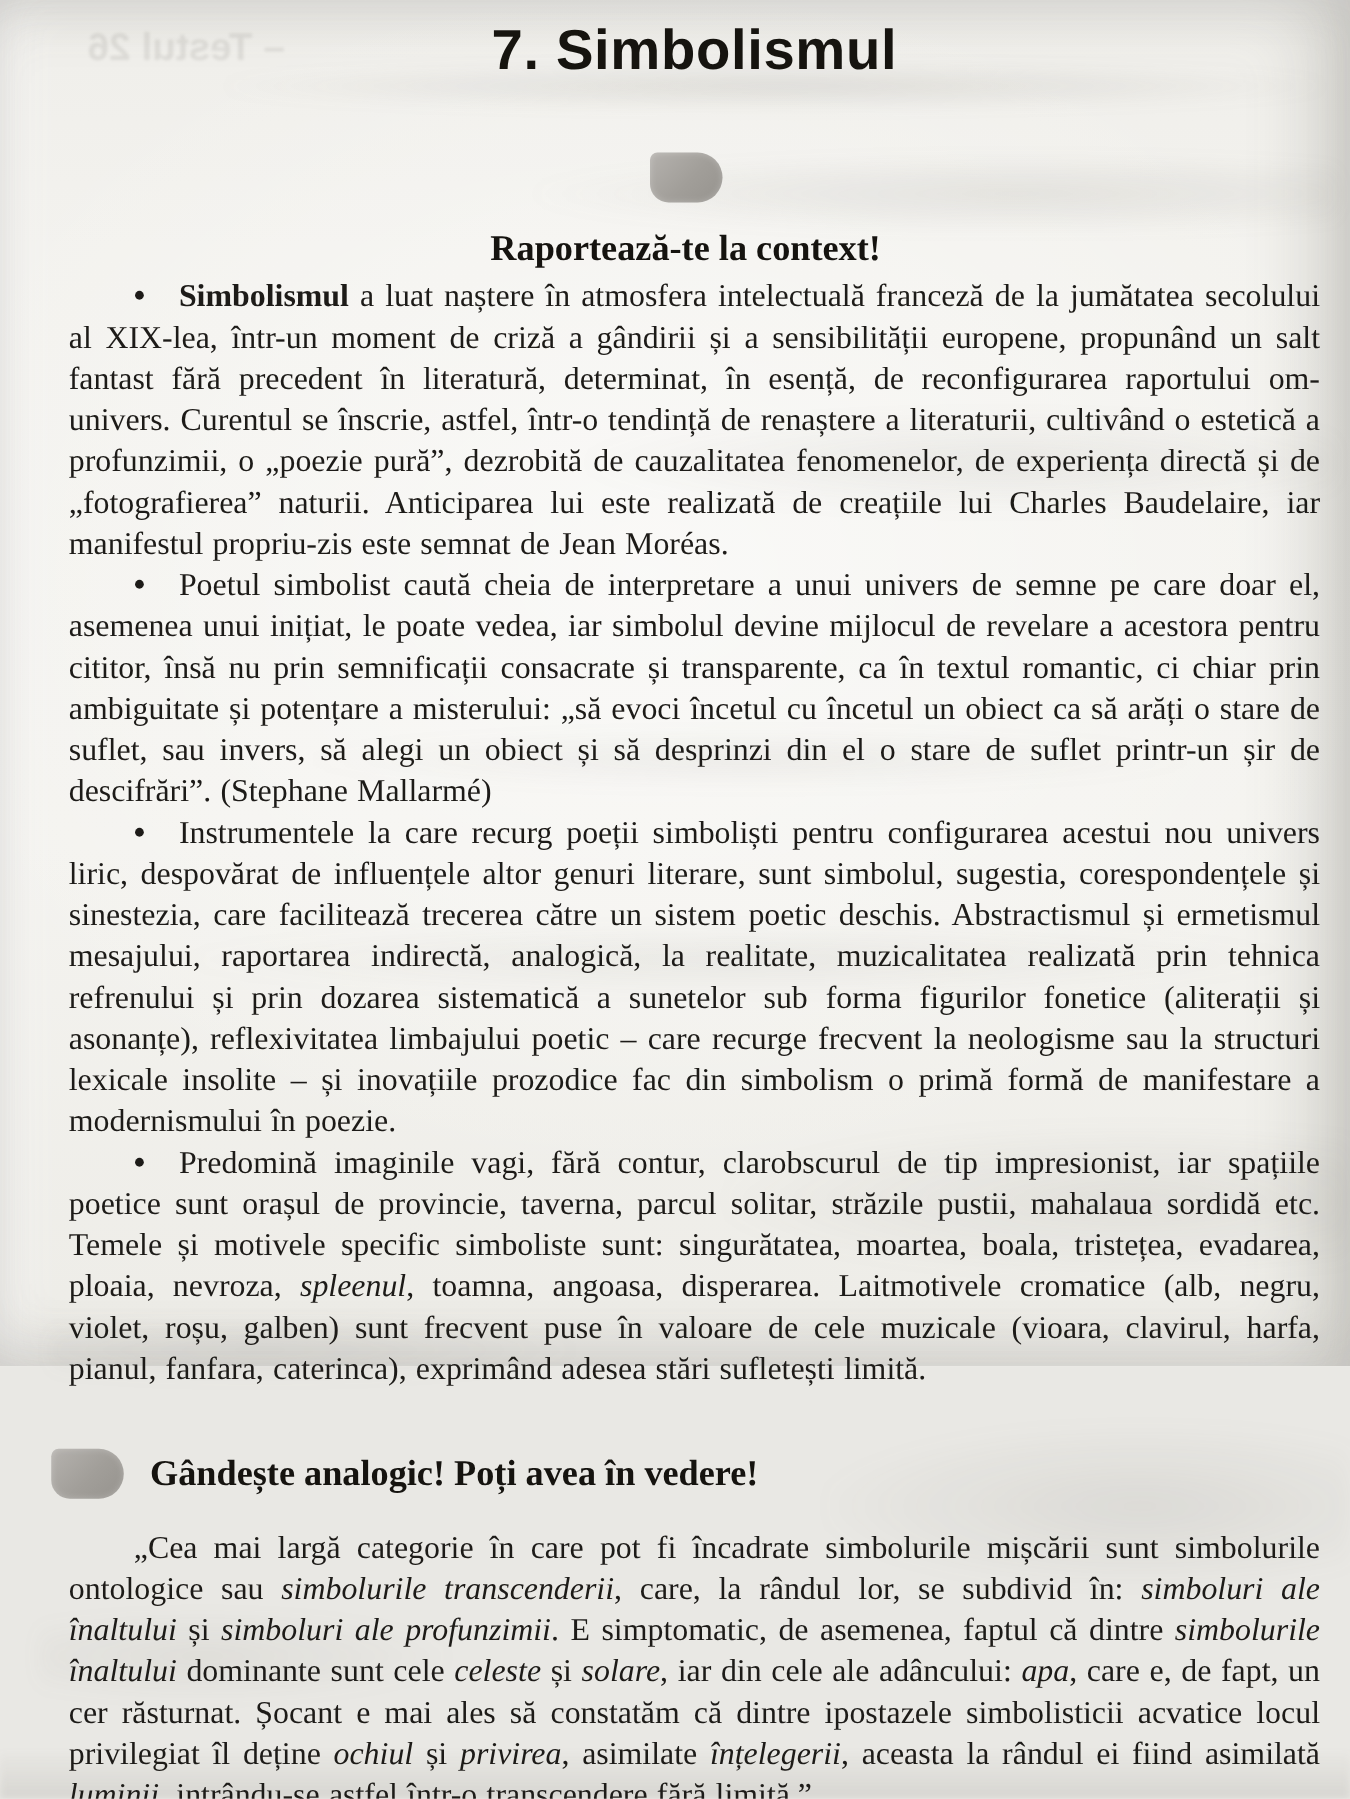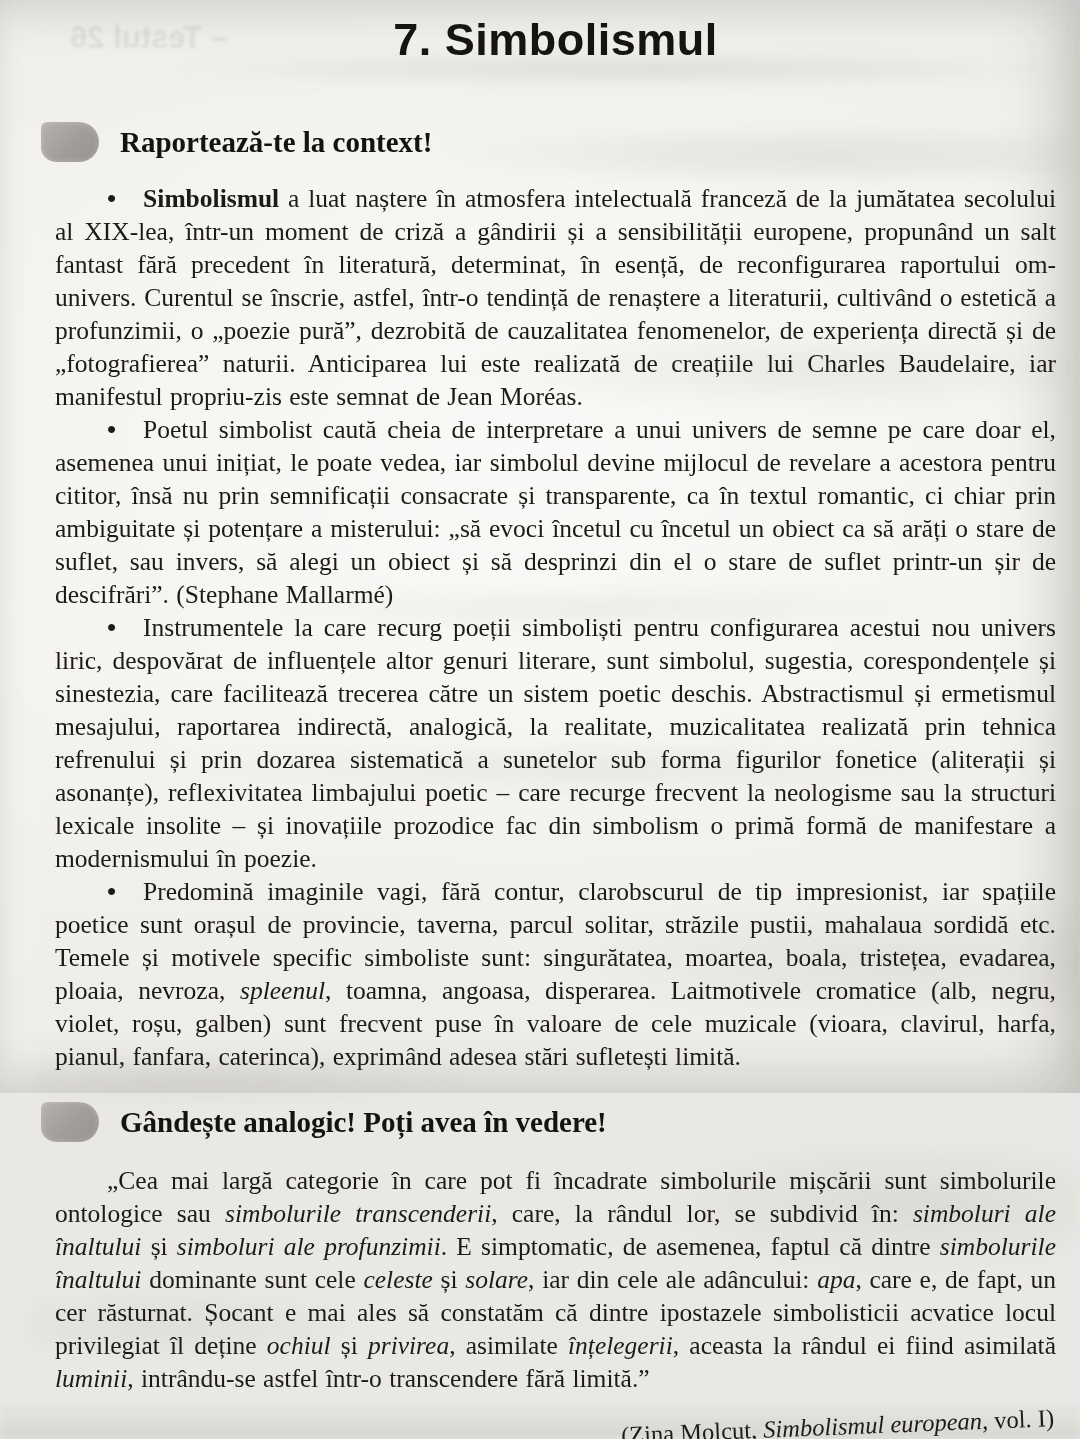--- a/index.html
+++ b/index.html
@@ -42,22 +42,22 @@
     letter-spacing: 0.5px;
     position: relative; z-index: 2;
   }
   .heading-row {
     display: flex;
     align-items: center;
     gap: 21px;
     margin-left: -14px;
     position: relative; z-index: 2;
   }
-  .heading-row.first { margin-top: 56px; margin-bottom: 20px; }
-  .heading-row.second { margin-top: 29px; margin-bottom: 22px; }
+  .heading-row.first { margin-top: 56px; margin-bottom: 4px; flex-direction: column; }
+  .heading-row.second { margin-top: 48px; margin-bottom: 22px; }
   .tab-icon {
     flex: 0 0 auto;
     width: 58px; height: 40px;
     background: linear-gradient(135deg, #b5b2ae 0%, #a19e99 55%, #96938e 100%);
     border-radius: 6px 20px 20px 15px;
     box-shadow: inset 0 0 6px rgba(255,255,255,.25);
   }
   .section-heading {
     font-size: 29px;
     font-weight: bold;

